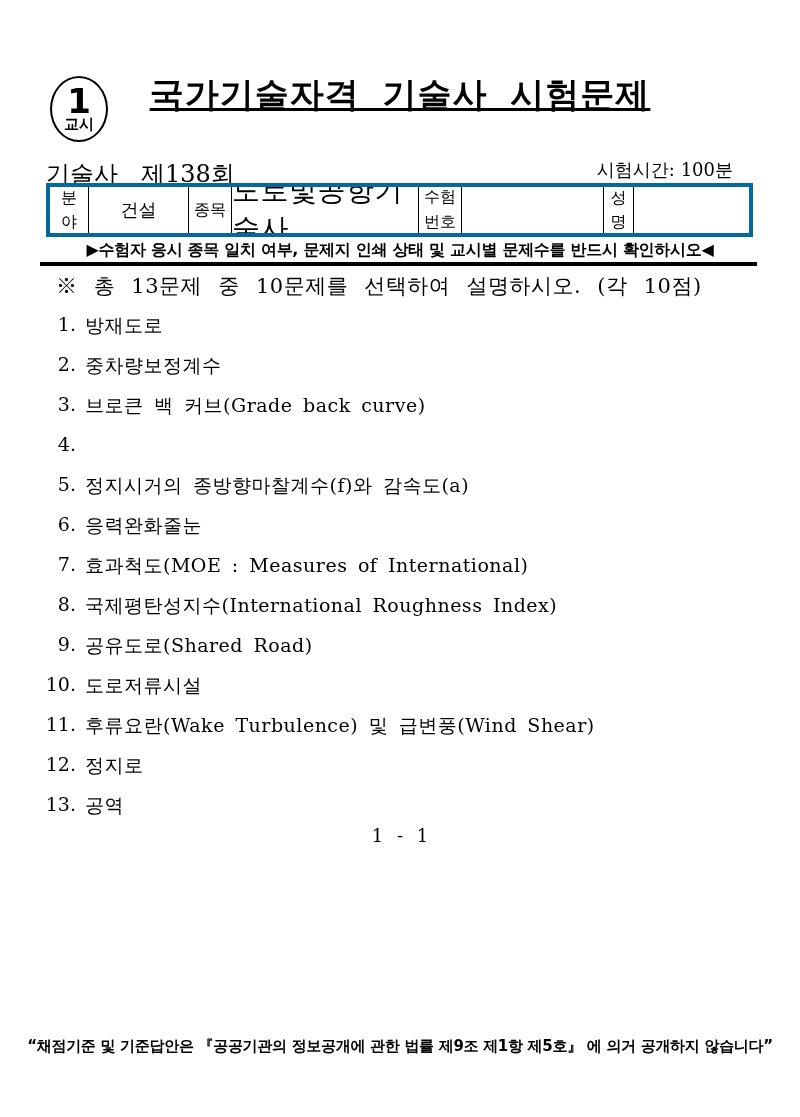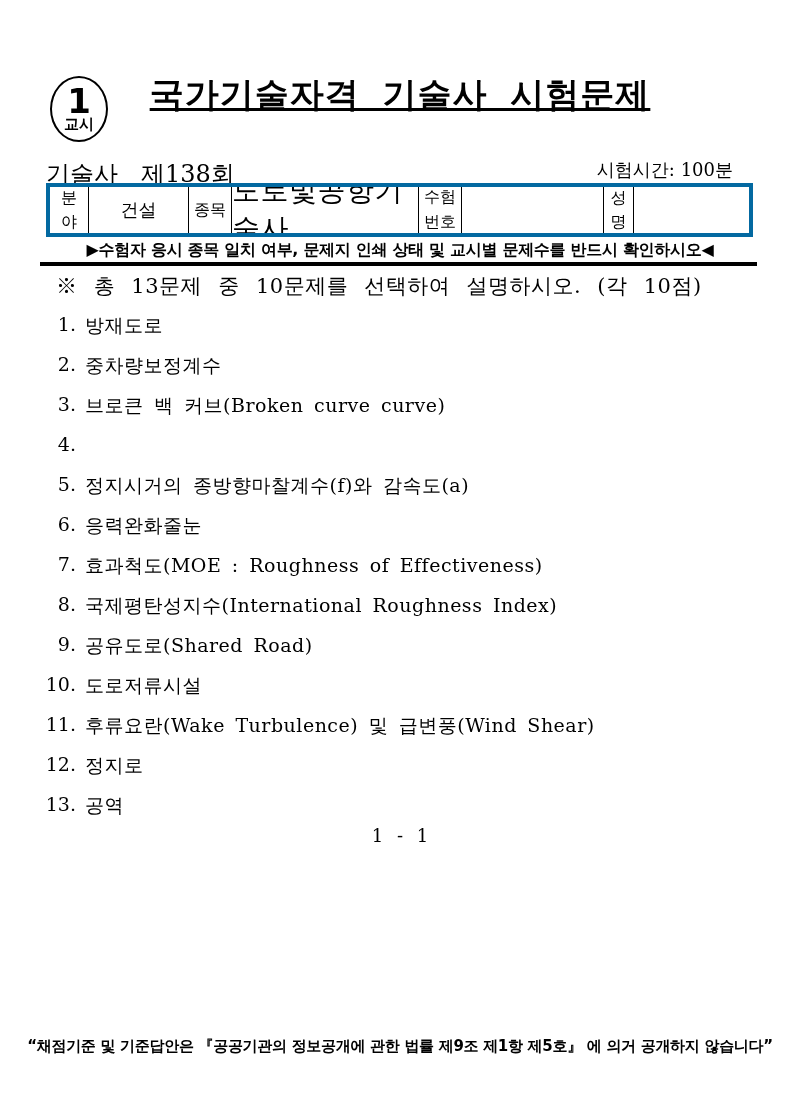--- a/index.html
+++ b/index.html
@@ -212,40 +212,40 @@
       <span class="question-text">방재도로</span>
     </li>
 
     <li class="question-row">
       <span class="question-number">2.</span>
       <span class="question-text">중차량보정계수</span>
     </li>
 
     <li class="question-row">
       <span class="question-number">3.</span>
-      <span class="question-text">브로큰 백 커브(Broken curve curve)</span>
+      <span class="question-text">브로큰 백 커브(Grade back curve)</span>
     </li>
 
     <li class="question-row">
       <span class="question-number">4.</span>
     </li>
 
     <li class="question-row">
       <span class="question-number">5.</span>
       <span class="question-text">정지시거의 종방향마찰계수(f)와 감속도(a)</span>
     </li>
 
     <li class="question-row">
       <span class="question-number">6.</span>
       <span class="question-text">응력완화줄눈</span>
     </li>
 
     <li class="question-row">
       <span class="question-number">7.</span>
-      <span class="question-text">효과척도(MOE : Roughness of Effectiveness)</span>
+      <span class="question-text">효과척도(MOE : Measures of International)</span>
     </li>
 
     <li class="question-row">
       <span class="question-number">8.</span>
       <span class="question-text">국제평탄성지수(International Roughness Index)</span>
     </li>
 
     <li class="question-row">
       <span class="question-number">9.</span>
       <span class="question-text">공유도로(Shared Road)</span>

